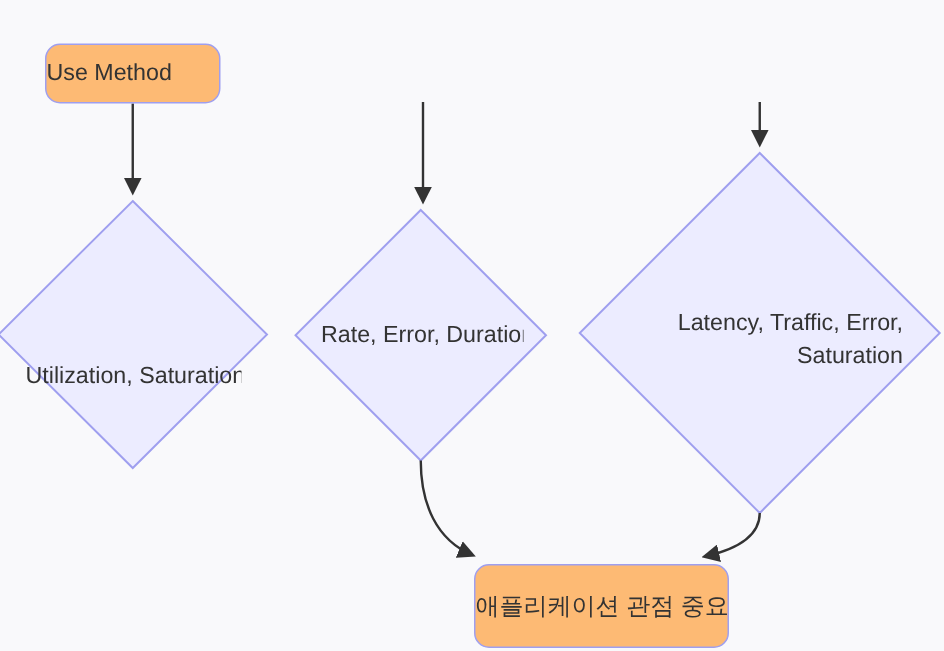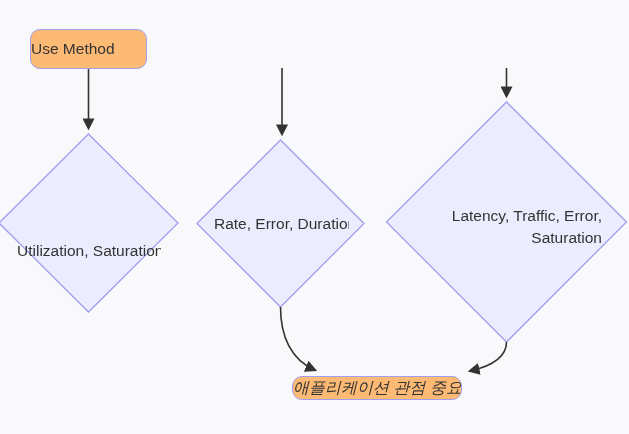--- a/index.html
+++ b/index.html
@@ -28,21 +28,21 @@
     display: flex;
     align-items: center;
     justify-content: flex-start;
     font-size: 15.5px;
     white-space: nowrap;
     overflow: hidden;
   }
   #node-use-method      { left: 30px;  top: 29px;  width: 117px; height: 40px; }
   #node-red-method      { left: 223px; top: 29px;  width: 119px; height: 39px; }
   #node-golden-signals  { left: 433px; top: 30px;  width: 147px; height: 38px; }
-  #node-conclusion      { left: 292px; top: 376px; width: 170px; height: 24px; font-size: 16px; font-style: italic; }
+  #node-conclusion      { left: 316px; top: 376px; width: 170px; height: 56px; font-size: 16px; }
 
   .diamond-label {
     position: absolute;
     font-size: 15.5px;
     white-space: nowrap;
     overflow: hidden;
     line-height: 19px;
   }
   #label-use-detail  { left: 17px;  top: 213px; width: 144px; text-align: left; margin-top: 28px; }
   #label-red-detail  { left: 214px; top: 214px; width: 135px; text-align: left; }

